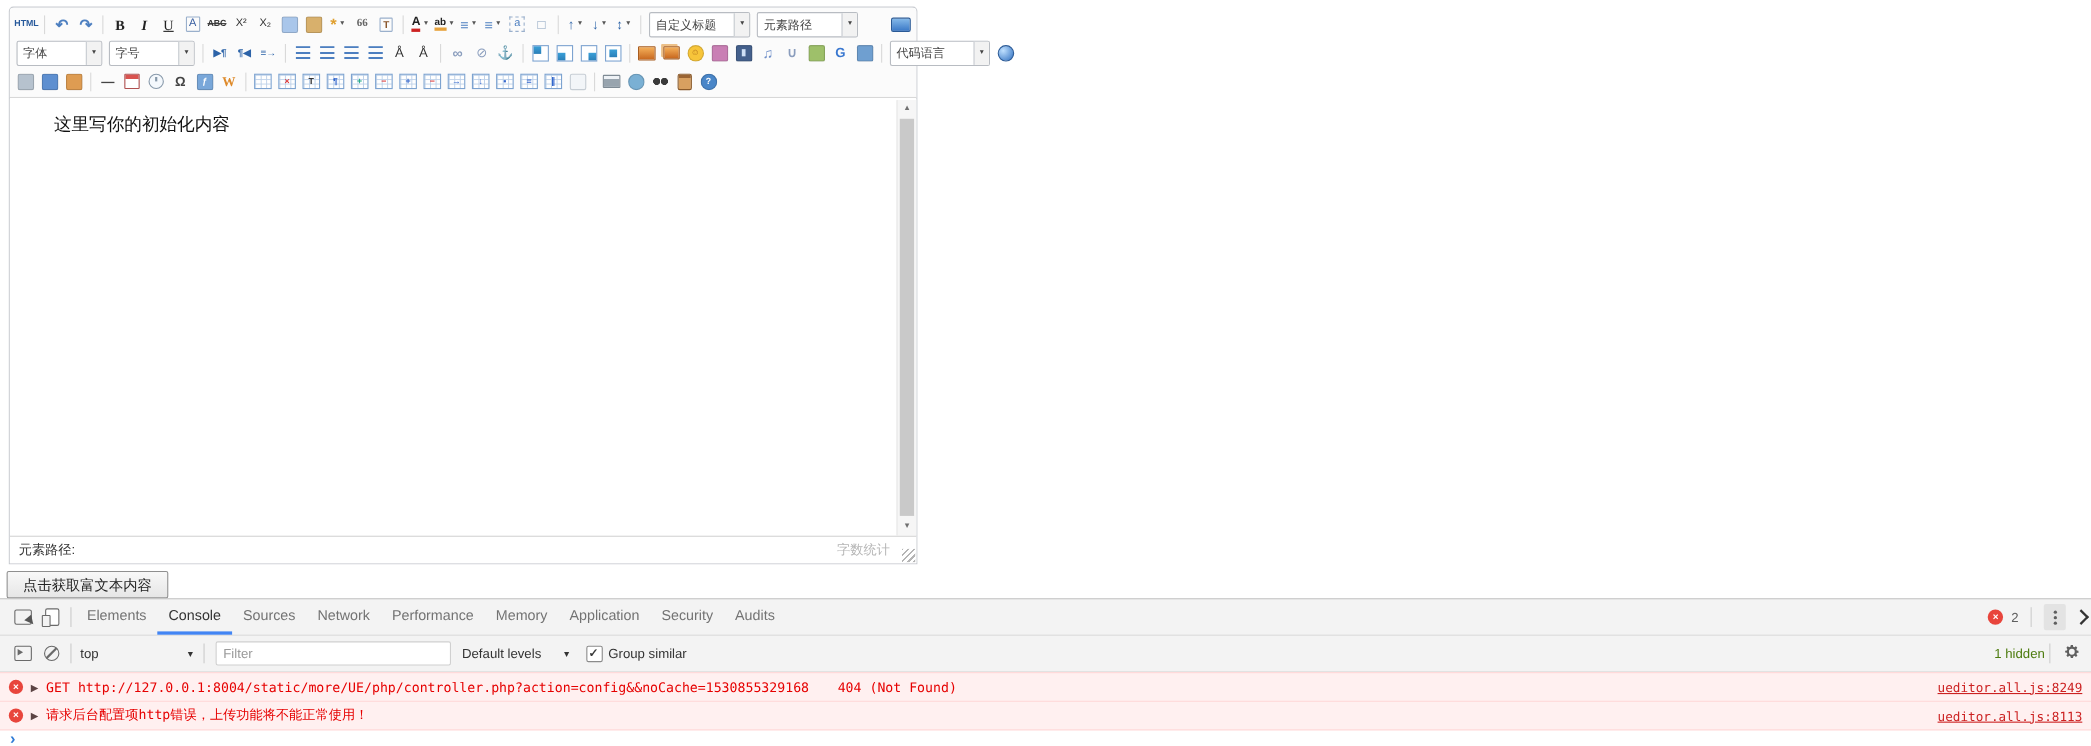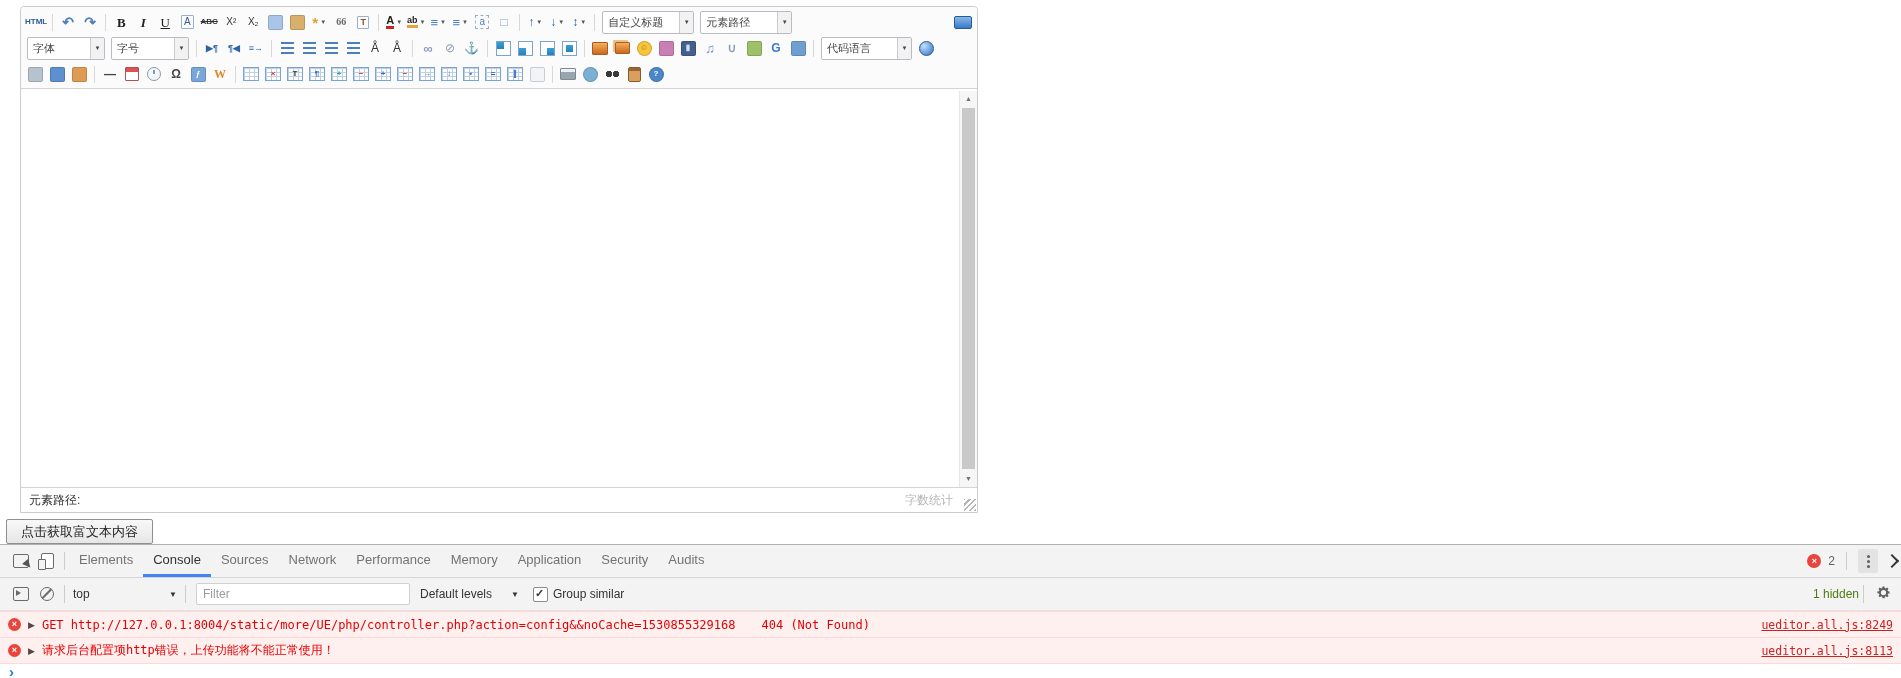--- a/index.html
+++ b/index.html
@@ -1,20 +1,20 @@
 <!DOCTYPE html>
 <html><head>
 <meta charset="utf-8">
 <style>
   html,body{margin:0;padding:0;background:#fff}
   body{font-family:"Liberation Sans",sans-serif}
   .stage{position:relative;width:1901px;height:678px;background:#fff;overflow:hidden}
 
   
-  .editor{position:absolute;left:20px;top:6px;width:958px;height:507px;border:1px solid #c9ccd1;border-radius:4px 4px 0 0;background:#fff;box-sizing:border-box}
+  .editor{position:absolute;left:8px;top:6px;width:826px;height:507px;border:1px solid #c9ccd1;border-radius:4px 4px 0 0;background:#fff;box-sizing:border-box}
   .toolbar{background:#fbfbfb;border-bottom:1px solid #d4d4d4;border-radius:4px 4px 0 0;padding:2px 3px 1px}
   .tb-row{display:flex;align-items:center;height:26px}
   .tb-sep{width:1px;height:17px;background:#d9d9d9;margin:0 4px;flex:none}
   .tb-spacer{flex:1}
   .tbi{display:inline-flex;align-items:center;justify-content:center;min-width:20px;height:20px;margin:0 1px;border-radius:2px;flex:none}
   .tbi .g{font-family:"Liberation Sans",sans-serif;line-height:1;white-space:nowrap}
   .tbi .g.serif{font-family:"Liberation Serif",serif}
   .tbi .g.boxed{border:1px solid #9ab0cc;padding:1px 2px;border-radius:1px}
   .tbi .g.dashed{border:1px dashed #9ab0cc;padding:1px 3px}
   .tbi .car{font-size:6px;color:#555;margin-left:2px}
@@ -427,20 +427,21 @@
             <span class="k k-clip"></span>
           </span>
           <span class="tbi">
             <span class="k k-circ" style="background: rgb(74, 134, 200);">
               <span class="ov" style="color: rgb(255, 255, 255);">?</span>
             </span>
           </span>
         </div>
       </div>
     <div class="content">
+      <p>这里写你的初始化内容</p>
       <div class="vscroll">
         <div class="sa up">▲</div>
         <div class="thumb"></div>
         <div class="sa dn">▼</div>
       </div>
     </div>
     <div class="statusbar">
       <span>元素路径:</span>
       <span class="wc">字数统计</span>
       <span class="grip"></span>

